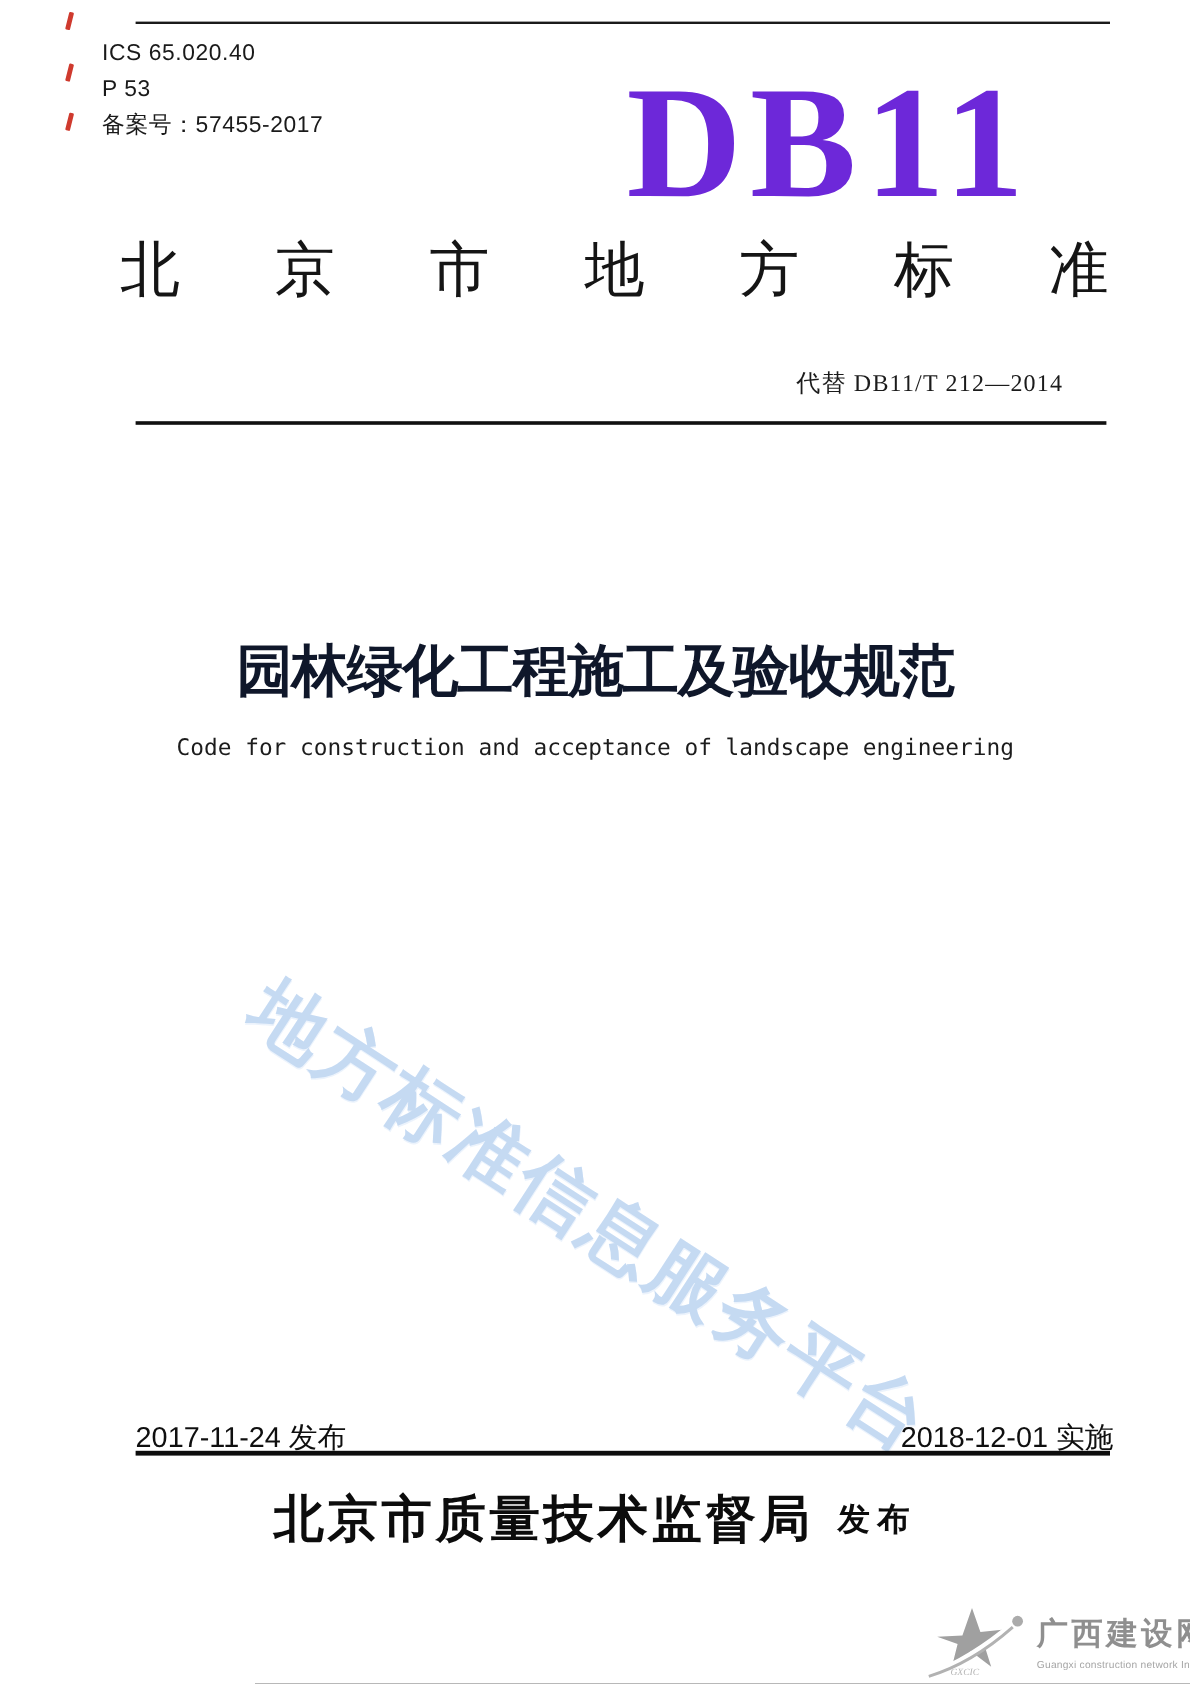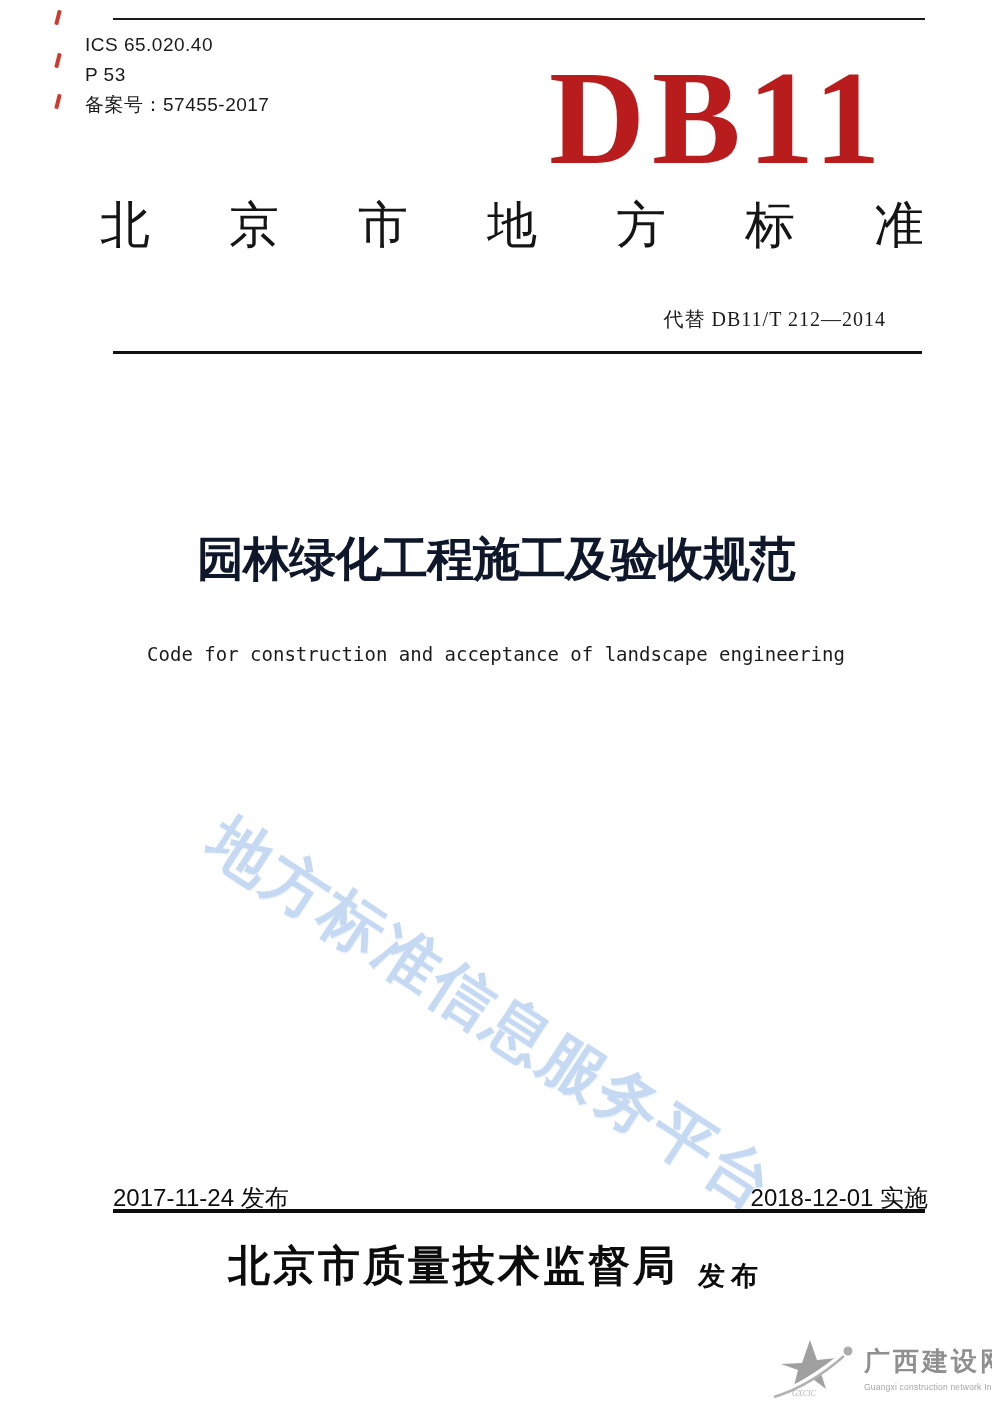--- a/index.html
+++ b/index.html
@@ -16,21 +16,21 @@
   .top-rule{position:absolute;left:113px;top:18px;width:812px;height:2px;background:#1a1a1a;}
   .meta-block{position:absolute;left:85px;top:30px;font-size:19px;line-height:30px;color:#1a1a1a;letter-spacing:0.5px;}
   .meta-block div{white-space:nowrap;}
   .red-mark{position:absolute;left:56px;width:4px;height:15px;background:#cf3a2e;transform:rotate(14deg);border-radius:1px;}
   .rm1{top:10px}.rm2{top:53px}.rm3{top:94px}
 
   .db-code{
     position:absolute;left:522px;top:52px;
     font-family:"Liberation Serif", serif;
     font-weight:bold;font-size:133px;line-height:1;
-    letter-spacing:7px;color:#b91c1c;white-space:nowrap;margin-left:27px;
+    letter-spacing:7px;color:#6d28d9;white-space:nowrap;
   }
   .std-type{
     position:absolute;left:100px;top:200px;
     font-size:50px;line-height:1;font-weight:500;color:#151515;
     letter-spacing:79px;margin-right:-79px;white-space:nowrap;
   }
   .std-no{
     position:absolute;right:111px;top:266px;
     font-size:27px;font-weight:600;letter-spacing:0.5px;color:#131313;white-space:nowrap;
   }
@@ -41,21 +41,21 @@
   }
   .mid-rule{position:absolute;left:113px;top:351px;width:809px;height:3px;background:#111;}
 
   
   .title-zh{
     position:absolute;left:0;right:0;top:528px;
     text-align:center;font-size:47px;font-weight:700;
     letter-spacing:-1px;color:#0f172a;
   }
   .title-en{
-    position:absolute;left:0;right:0;top:643px;
+    position:absolute;left:0;right:0;top:612px;
     text-align:center;
     font-family:"DejaVu Sans Mono", monospace;
     font-size:19px;color:#1c1c1c;
   }
 
   
   .watermark{
     position:absolute;left:238px;top:798px;
     font-size:63px;font-weight:600;letter-spacing:3px;
     color:#b7d1f0;opacity:0.8;
@@ -66,21 +66,21 @@
 
   
   .date-row{
     position:absolute;left:113px;right:64px;top:1182px;
     display:flex;justify-content:space-between;
     font-size:24px;font-weight:500;color:#0f0f0f;white-space:nowrap;
   }
   .footer-rule{position:absolute;left:113px;top:1209px;width:812px;height:4px;background:#0d0d0d;}
   .issuer-row{
     position:absolute;left:0;right:0;top:1238px;
-    display:flex;justify-content:center;align-items:flex-end;
+    display:flex;justify-content:center;align-items:center;
     white-space:nowrap;
   }
   .issuer-name{font-size:42px;font-weight:700;letter-spacing:3px;color:#0c0c0c;}
   .issuer-publish{font-size:27px;font-weight:600;margin-left:20px;letter-spacing:6px;color:#0c0c0c;}
 
   
   .site-logo{
     position:absolute;left:768px;top:1336px;
     display:flex;align-items:flex-start;
   }

